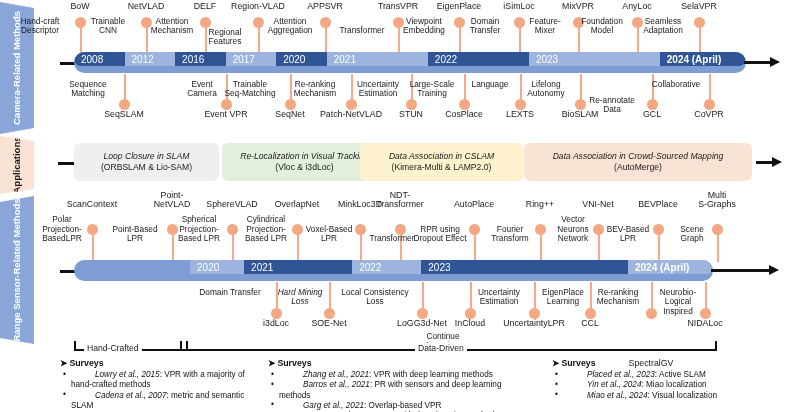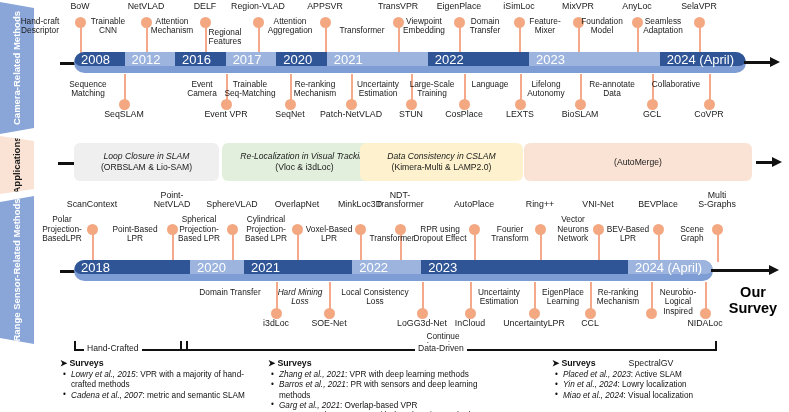--- a/index.html
+++ b/index.html
@@ -27,27 +27,27 @@
   .band-rng  { top:196px; height:148px; background:#8aa6d8; clip-path:polygon(0 6px,100% 0,100% 100%,0 calc(100% - 6px)); }
   .band-cam .band-label, .band-rng .band-label { color:#ffffff; }
   .band-app .band-label { color:#1a1a1a; }
   .tl-bar {
     position:absolute; height:21px; border-radius:11px;
     background:#7e9dd4; overflow:hidden;
   }
   .tl-seg {
     position:absolute; top:0; height:14px;
     display:flex; align-items:center;
-    font-size:13px; color:#ffffff; font-weight:400;
+    font-size:10px; color:#ffffff; font-weight:400;
   }
   .tl-seg > span { padding-left:7px; }
   .tl-seg.dark { background:#2f5597; }
   .tl-seg.light { background:#9cb4de; }
   .tl-seg.r-left  { border-top-left-radius:11px; border-bottom-left-radius:11px; }
-  .tl-seg.r-right { border-top-right-radius:11px; border-bottom-right-radius:11px; }
+  .tl-seg.r-right { border-top-right-radius:11px; border-bottom-right-radius:11px;font-weight:bold; }
 
   .tl-stub { position:absolute; height:3px; background:#111; }
   .tl-arrow-line { position:absolute; height:2.5px; background:#111; }
   .tl-arrow-head {
     position:absolute; width:0; height:0;
     border-top:5.5px solid transparent; border-bottom:5.5px solid transparent;
     border-left:10px solid #111;
   }
 
   
@@ -71,21 +71,21 @@
 
   
   .brk { position:absolute; background:#111; }
   .brk-lbl { position:absolute; font-size:8.6px; color:#1a1a1a; background:#fff; padding:0 3px; }
 
   .sv { position:absolute; }
   .sv-hd { font-size:8.8px; font-weight:700; color:#111; margin-bottom:2px; white-space:nowrap;}
   .sv-hd .arr { font-weight:700; letter-spacing:-1px; margin-right:3px; }
   .sv-item { font-size:8.2px; line-height:10.3px; color:#111; padding-left:11px; position:relative; }
   .sv-item .bul { position:absolute; left:3px; top:-0.5px; }
-  .sv-item i { font-style:italic; }
+  .sv-item i { font-style:italic;margin-left:24px; }
 
   .our-survey {
     position:absolute; font-size:14.5px; font-weight:700; line-height:16px;
     text-align:center; color:#000;
   }
 </style>
 </head>
 <body>
 
 <div class="root">
@@ -265,21 +265,21 @@
         <div class="mk-stem" style="top: 74px; height: 30px;"></div>
         <div class="mk-dot" style="top: 99px;"></div>
         <div class="mk-txt name" style="top: 110px; left: 0px;">BioSLAM</div>
         <div class="mk-txt topic" style="top: 80px; left: -34px;">Lifelong
 Autonomy</div>
       </div>
       <div class="mk" style="left: 652px; top: 0px;">
         <div class="mk-stem" style="top: 74px; height: 30px;"></div>
         <div class="mk-dot" style="top: 99px;"></div>
         <div class="mk-txt name" style="top: 110px; left: 0px;">GCL</div>
-        <div class="mk-txt topic" style="top: 80px; left: -40px;">Re-annotate
+        <div class="mk-txt topic" style="top: 96px; left: -40px;">Re-annotate
 Data</div>
       </div>
       <div class="mk" style="left: 709px; top: 0px;">
         <div class="mk-stem" style="top: 74px; height: 30px;"></div>
         <div class="mk-dot" style="top: 99px;"></div>
         <div class="mk-txt name" style="top: 110px; left: 0px;">CoVPR</div>
         <div class="mk-txt topic" style="top: 80px; left: -33px;">Collaborative</div>
       </div>
     </div>
 
@@ -287,24 +287,25 @@
   <div id="app-row">
       <div class="app-box" style="left: 74px; top: 143px; width: 145px; background: rgb(239, 239, 239);">
         <div class="t1">Loop Closure in SLAM</div>
         <div>(ORBSLAM &amp; Lio-SAM)</div>
       </div>
       <div class="app-box" style="left: 222px; top: 143px; width: 165px; background: rgb(226, 239, 220);">
         <div class="t1">Re-Localization in Visual Tracking</div>
         <div>(Vloc &amp; i3dLoc)</div>
       </div>
       <div class="app-box" style="left: 360px; top: 143px; width: 163px; background: rgb(253, 242, 205);">
-        <div class="t1">Data Consistency in CSLAM</div>
+        <div class="t1">Data Association in CSLAM</div>
         <div>(Kimera-Multi &amp; LAMP2.0)</div>
       </div>
       <div class="app-box" style="left: 524px; top: 143px; width: 228px; background: rgb(250, 227, 212);">
+        <div class="t1">Data Association in Crowd-Sourced Mapping</div>
         <div>(AutoMerge)</div>
       </div>
     </div>
   <div class="tl-arrow-line" style="left:756px;top:161px;width:18px;"></div>
   <div class="tl-arrow-head" style="left:772px;top:157px;"></div>
 
   <div id="rng-above">
       <div class="mk" style="left: 92px; top: 0px;">
         <div class="mk-stem" style="top: 228px; height: 34px;"></div>
         <div class="mk-dot" style="top: 224px;"></div>
@@ -384,23 +385,20 @@
         <div class="mk-stem" style="top: 228px; height: 34px;"></div>
         <div class="mk-dot" style="top: 224px;"></div>
         <div class="mk-txt name" style="top: 190.6px; left: 0px;">Multi
 S-Graphs</div>
         <div class="mk-txt topic" style="top: 224.6px; left: -25px;">Scene
 Graph</div>
       </div>
     </div>
   <div class="tl-stub" style="left:60px;top:270px;width:16px;"></div>
   <div class="tl-bar" id="rng-bar" style="left:74px;top:260px;width:639px;">
-      <div class="tl-seg dark r-left" style="left: 0px; width: 116.037px;">
-        <span>2018</span>
-      </div>
       <div class="tl-seg light" style="left: 116.037px; width: 54.0448px;">
         <span>2020</span>
       </div>
       <div class="tl-seg dark" style="left: 170.082px; width: 108.09px;">
         <span>2021</span>
       </div>
       <div class="tl-seg light" style="left: 278.172px; width: 69.1455px;">
         <span>2022</span>
       </div>
       <div class="tl-seg dark" style="left: 347.317px; width: 206.642px;">
@@ -464,22 +462,20 @@
       <div class="mk" style="left: 705px; top: 0px;">
         <div class="mk-stem" style="top: 282px; height: 31px;"></div>
         <div class="mk-dot" style="top: 308px;"></div>
         <div class="mk-txt name" style="top: 319px; left: 0px;">NIDALoc</div>
         <div class="mk-txt topic" style="top: 288px; left: -27px;">Neurobio-
 Logical
 Inspired</div>
       </div>
     </div>
 
-  <div class="our-survey" style="left:720px;top:284px;width:66px;">Our
-Survey</div>
 
   <div class="brk" style="left:74px;top:349px;width:643px;height:1.6px;"></div>
   <div class="brk" style="left:74px;top:341px;width:1.6px;height:9px;"></div>
   <div class="brk" style="left:180px;top:341px;width:1.6px;height:9px;"></div>
   <div class="brk" style="left:186px;top:341px;width:1.6px;height:9px;"></div>
   <div class="brk" style="left:715px;top:341px;width:1.6px;height:9px;"></div>
   <div class="brk-lbl" style="left:84px;top:343px;">Hand-Crafted</div>
   <div class="brk-lbl" style="left:415px;top:343px;">Data-Driven</div>
 
   <div class="sv" style="left:60px;top:358px;width:200px;">
@@ -490,17 +486,17 @@
   <div class="sv" style="left:268px;top:358px;width:240px;">
       <div class="sv-hd"><span class="arr">➤</span><span>Surveys</span></div>
       <div class="sv-item"><span class="bul">•</span><i>Zhang et al., 2021</i><span>: VPR with deep learning methods</span></div>
       <div class="sv-item"><span class="bul">•</span><i>Barros et al., 2021</i><span>: PR with sensors and deep learning methods</span></div>
       <div class="sv-item"><span class="bul">•</span><i>Garg et al., 2021</i><span>: Overlap-based VPR</span></div>
       <div class="sv-item"><span class="bul">•</span><i>Masone et al., 2021</i><span>: VPR with deep learning methods</span></div>
     </div>
   <div class="sv" style="left:552px;top:358px;width:230px;">
       <div class="sv-hd"><span class="arr">➤</span><span>Surveys</span></div>
       <div class="sv-item"><span class="bul">•</span><i>Placed et al., 2023</i><span>: Active SLAM</span></div>
-      <div class="sv-item"><span class="bul">•</span><i>Yin et al., 2024</i><span>: Lowry localization</span></div>
+      <div class="sv-item"><span class="bul">•</span><i>Yin et al., 2024</i><span>: Miao localization</span></div>
       <div class="sv-item"><span class="bul">•</span><i>Miao et al., 2024</i><span>: Visual localization</span></div>
     </div>
 
 </div>
 
 </body></html>

